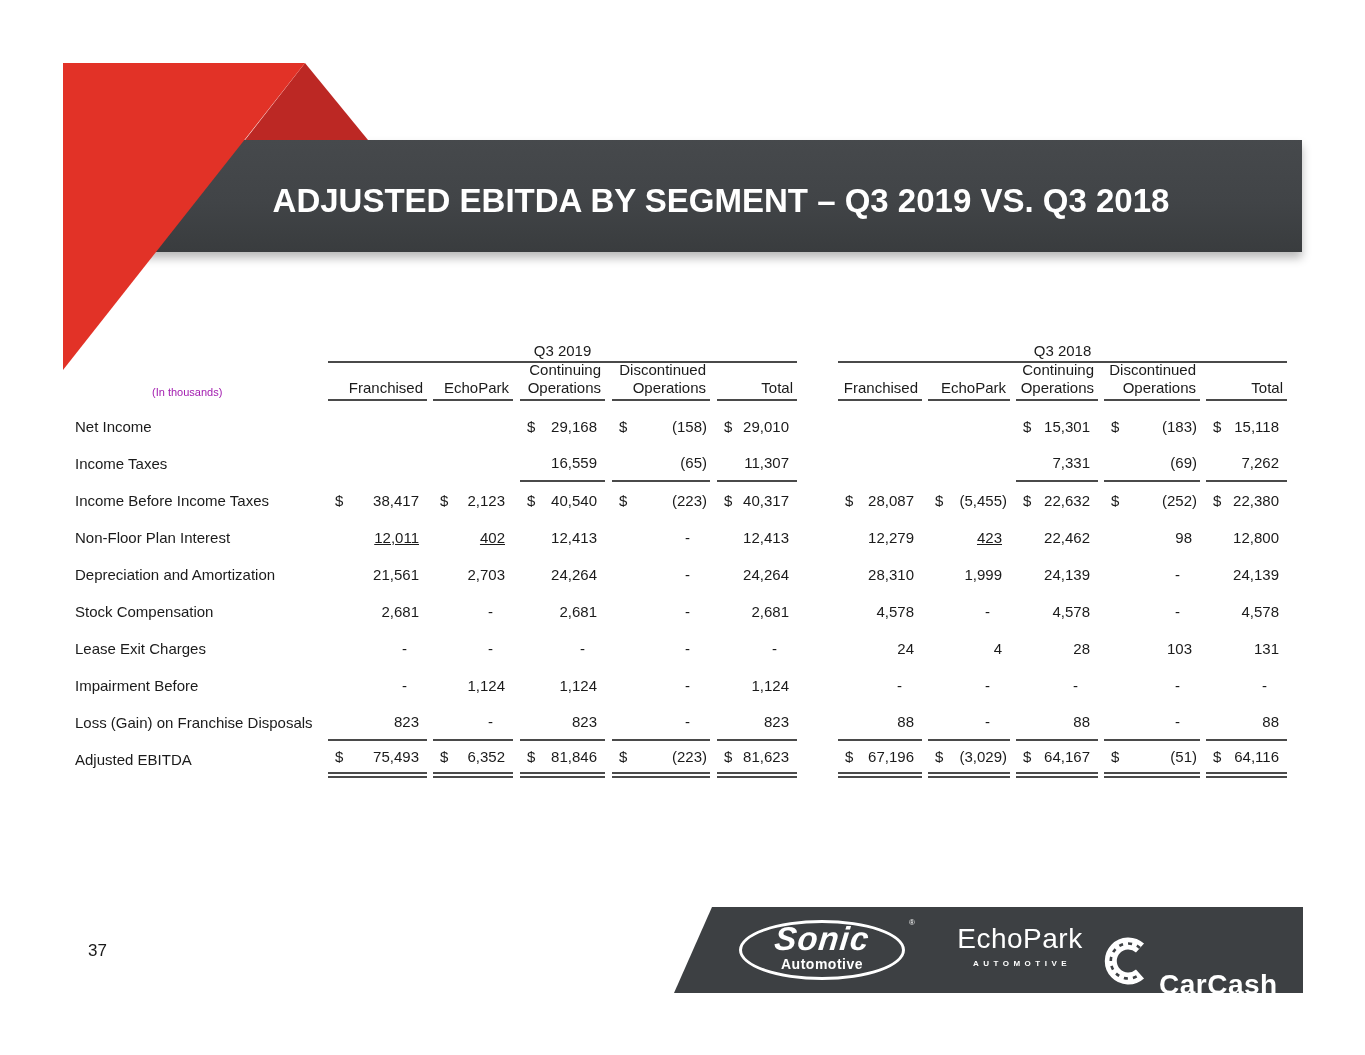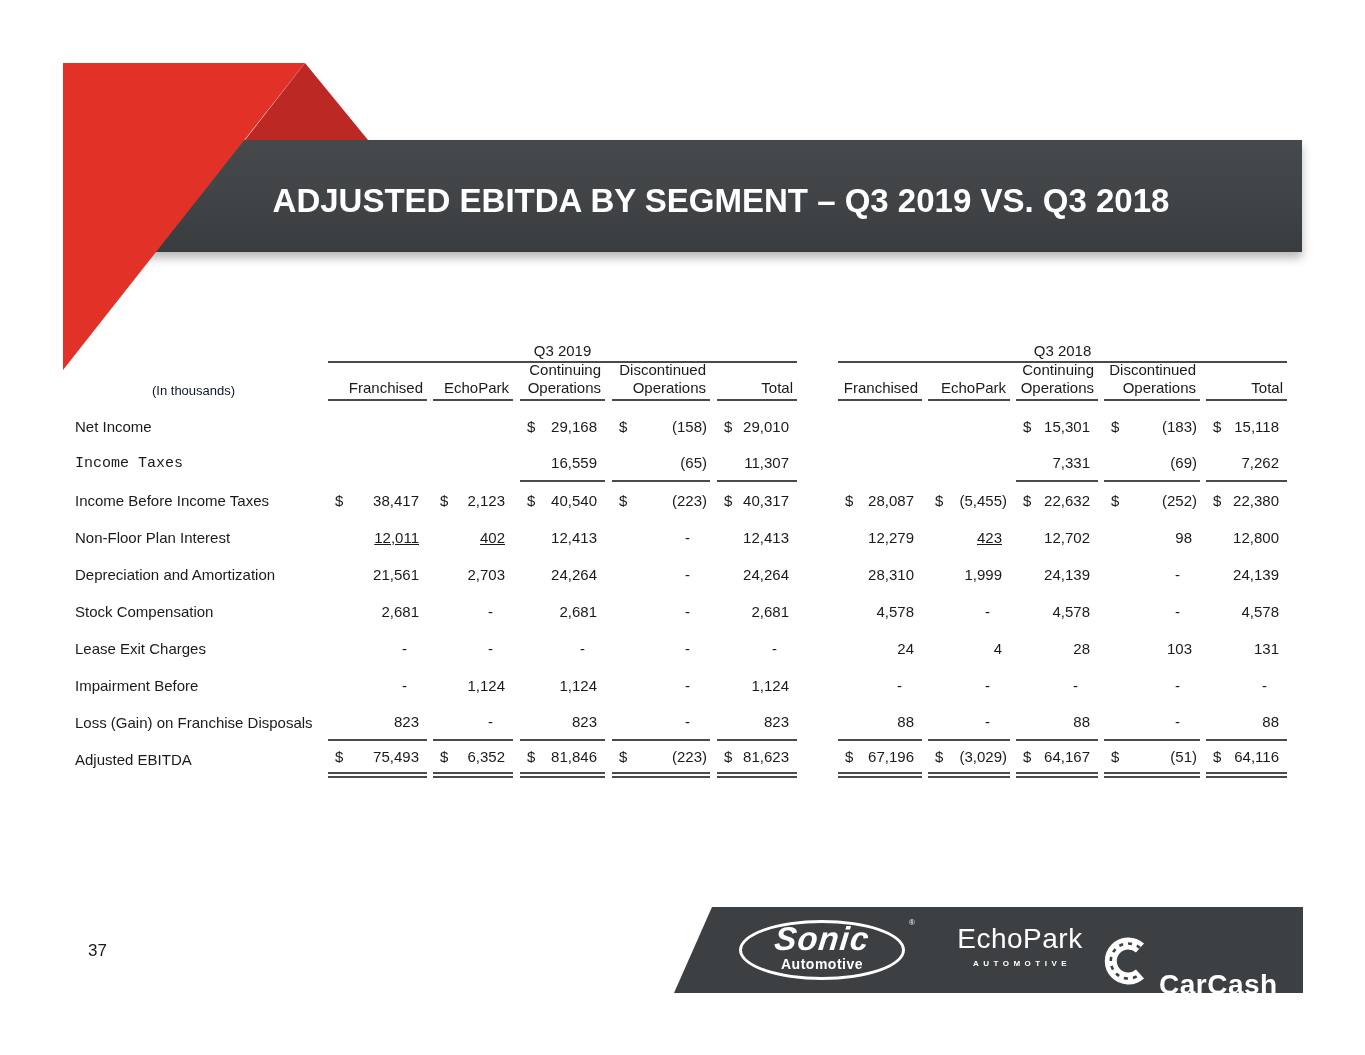--- a/index.html
+++ b/index.html
@@ -35,21 +35,21 @@
     text-align:center;display:flex;align-items:flex-end;justify-content:center;
     border-bottom:2px solid #4a4a4a;padding-bottom:2px;
   }
   .chead{
     display:flex;align-items:flex-end;justify-content:flex-end;
     text-align:right;white-space:pre-line;line-height:18px;
     border-bottom:2px solid #4a4a4a;padding:0 4px 2px 0;
   }
   .note-cell{
     display:flex;align-items:flex-end;justify-content:flex-start;
-    padding-left:77px;padding-bottom:3px;font-size:13px;color:#0f172a;
+    padding-left:77px;padding-bottom:3px;font-size:11px;color:#a21caf;
   }
   .label-cell{display:flex;align-items:center;justify-content:flex-start;}
   .val-cell{position:relative;display:flex;align-items:center;justify-content:flex-end;}
   .dollar{position:absolute;left:7px;}
   .val{padding-right:8px;}
   .val.neg{padding-right:3px;}
   .val.dash{padding-right:20px;}
   .ul{border-bottom:2px solid #4a4a4a;}
   .dbl{border-bottom:6px double #4a4a4a;}
   
@@ -135,21 +135,21 @@
       <span class="val">15,301</span>
     </div>
     <div class="cell val-cell" style="grid-area: 4 / 18;">
       <span class="dollar">$</span>
       <span class="val neg">(183)</span>
     </div>
     <div class="cell val-cell" style="grid-area: 4 / 20;">
       <span class="dollar">$</span>
       <span class="val">15,118</span>
     </div>
-    <div class="cell label-cell" style="grid-area: 5 / 1; font-family: Liberation Mono, monospace;">Income Taxes</div>
+    <div class="cell label-cell" style="grid-area: 5 / 1;">Income Taxes</div>
     <div class="cell val-cell" style="grid-area: 5 / 2;"></div>
     <div class="cell val-cell" style="grid-area: 5 / 4;"></div>
     <div class="cell val-cell ul" style="grid-area: 5 / 6;">
       <span class="val">16,559</span>
     </div>
     <div class="cell val-cell ul" style="grid-area: 5 / 8;">
       <span class="val neg">(65)</span>
     </div>
     <div class="cell val-cell ul" style="grid-area: 5 / 10;">
       <span class="val">11,307</span>
@@ -222,21 +222,21 @@
     <div class="cell val-cell" style="grid-area: 7 / 10;">
       <span class="val">12,413</span>
     </div>
     <div class="cell val-cell" style="grid-area: 7 / 12;">
       <span class="val">12,279</span>
     </div>
     <div class="cell val-cell" style="grid-area: 7 / 14; text-decoration: underline;">
       <span class="val">423</span>
     </div>
     <div class="cell val-cell" style="grid-area: 7 / 16;">
-      <span class="val">12,702</span>
+      <span class="val">22,462</span>
     </div>
     <div class="cell val-cell" style="grid-area: 7 / 18;">
       <span class="val">98</span>
     </div>
     <div class="cell val-cell" style="grid-area: 7 / 20;">
       <span class="val">12,800</span>
     </div>
     <div class="cell label-cell" style="grid-area: 8 / 1;">Depreciation and Amortization</div>
     <div class="cell val-cell" style="grid-area: 8 / 2;">
       <span class="val">21,561</span>

